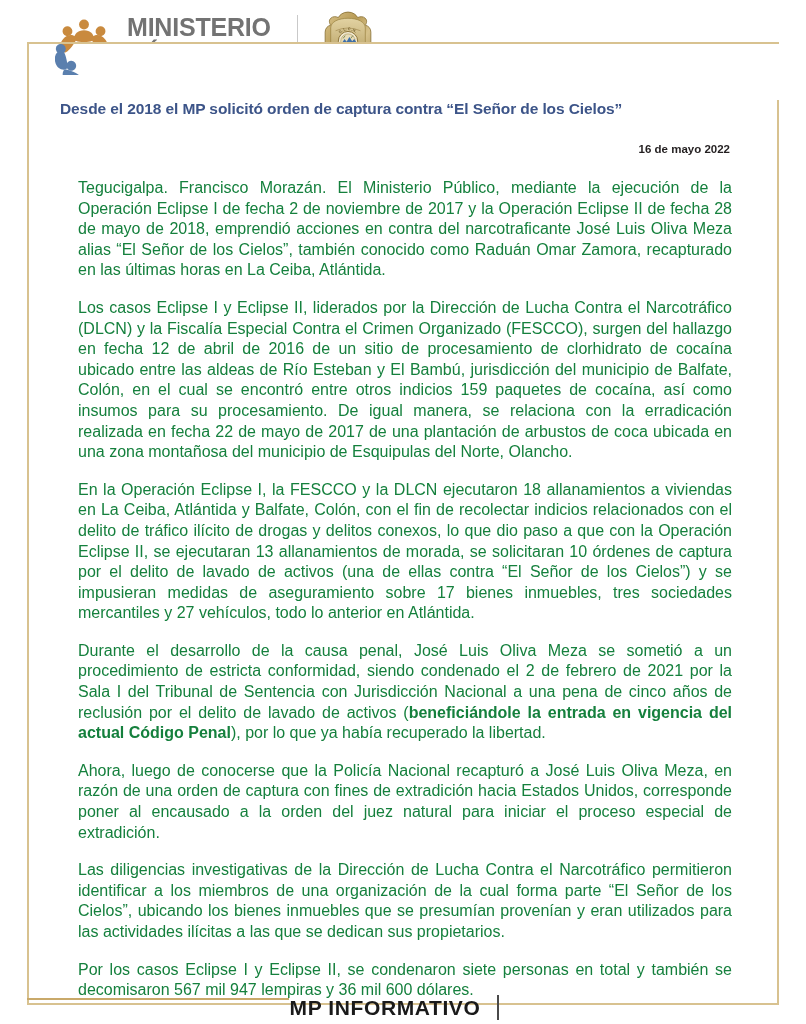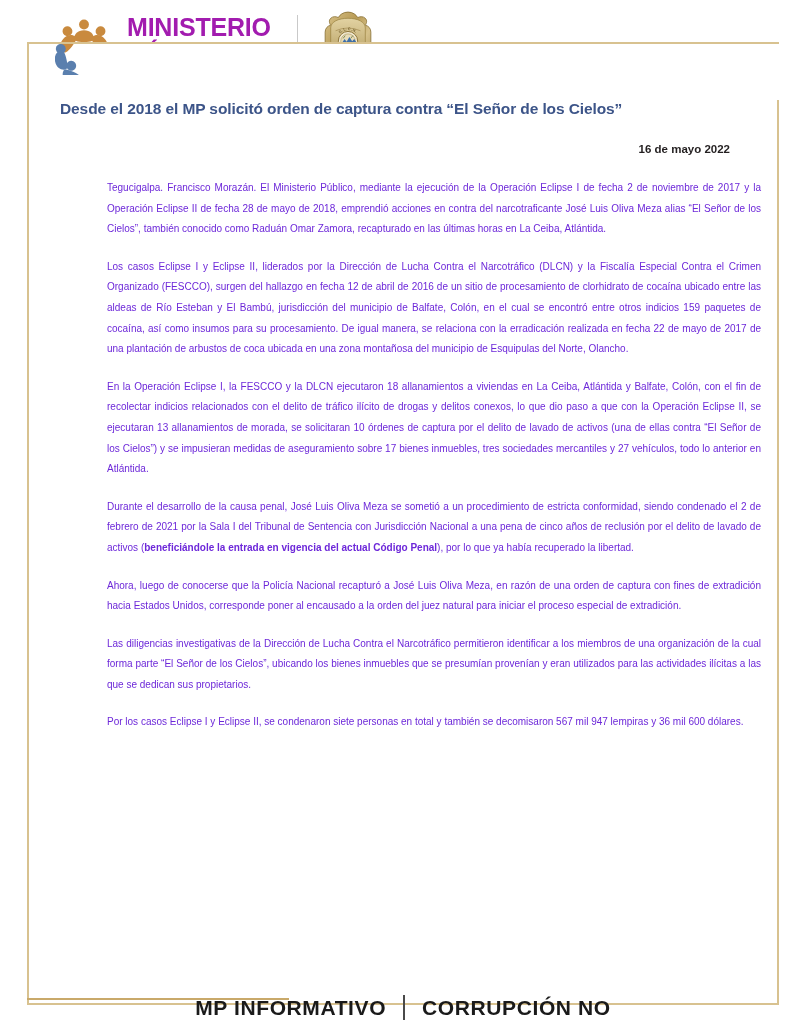--- a/index.html
+++ b/index.html
@@ -78,21 +78,21 @@
     display: flex;
     flex-direction: column;
     justify-content: center;
     line-height: 1;
   }
   .mp-word-1, .mp-word-2 {
     font-family: "Liberation Sans", sans-serif;
     font-weight: bold;
     font-size: 25px;
     letter-spacing: -0.2px;
-    color: #a21caf;
+    color: #737373;
   }
   .mp-word-2 { margin-top: 2px; }
   .mp-sub {
     margin-top: 4px;
     font-size: 6.5px;
     font-weight: bold;
     letter-spacing: 2.1px;
     color: #6b6255;
     white-space: nowrap;
   }
@@ -142,25 +142,24 @@
     font-weight: bold;
     color: #231f20;
   }
 
   
   .body-text {
     position: absolute;
     left: 78px;
     top: 178px;
     width: 654px;
-    font-size: 10px;
+    font-size: 16px;
     line-height: 20.6px;
     text-align: justify;
-    color: #6d28d9;
-    margin-left: 29px;
+    color: #15803d;
   }
   .body-text p {
     margin: 0 0 17px 0;
     text-align: justify;
     text-justify: inter-word;
   }
   .body-text p:last-child { margin-bottom: 0; }
   .body-text b { font-weight: bold; }
 
   
@@ -301,15 +300,14 @@
     <p><span>Ahora, luego de conocerse que la Policía Nacional recapturó a José Luis Oliva Meza, en razón de una orden de captura con fines de extradición hacia Estados Unidos, corresponde poner al encausado a la orden del juez natural para iniciar el proceso especial de extradición.</span></p>
     <p><span>Las diligencias investigativas de la Dirección de Lucha Contra el Narcotráfico permitieron identificar a los miembros de una organización de la cual forma parte “El Señor de los Cielos”, ubicando los bienes inmuebles que se presumían provenían y eran utilizados para las actividades ilícitas a las que se dedican sus propietarios.</span></p>
     <p><span>Por los casos Eclipse I y Eclipse II, se condenaron siete personas en total y también se decomisaron 567 mil 947 lempiras y 36 mil 600 dólares.</span></p>
   </div>
 
 <div class="footer">
   <div class="footer-rule"></div>
   <div class="footer-text">
     <span>MP INFORMATIVO</span>
     <span class="footer-divider"></span>
-    <span>CORRUPCIÓN NO</span>
   </div>
 </div>
 
 </body></html>

